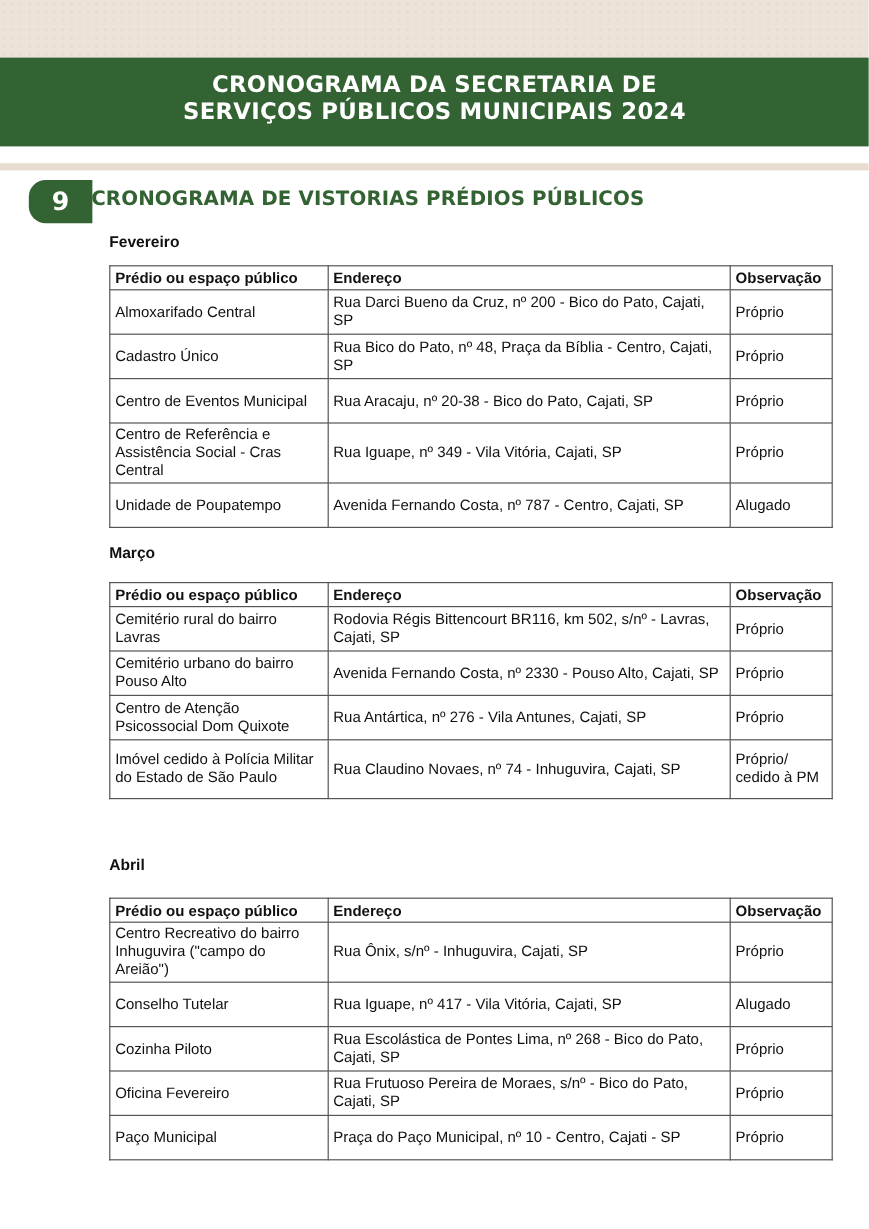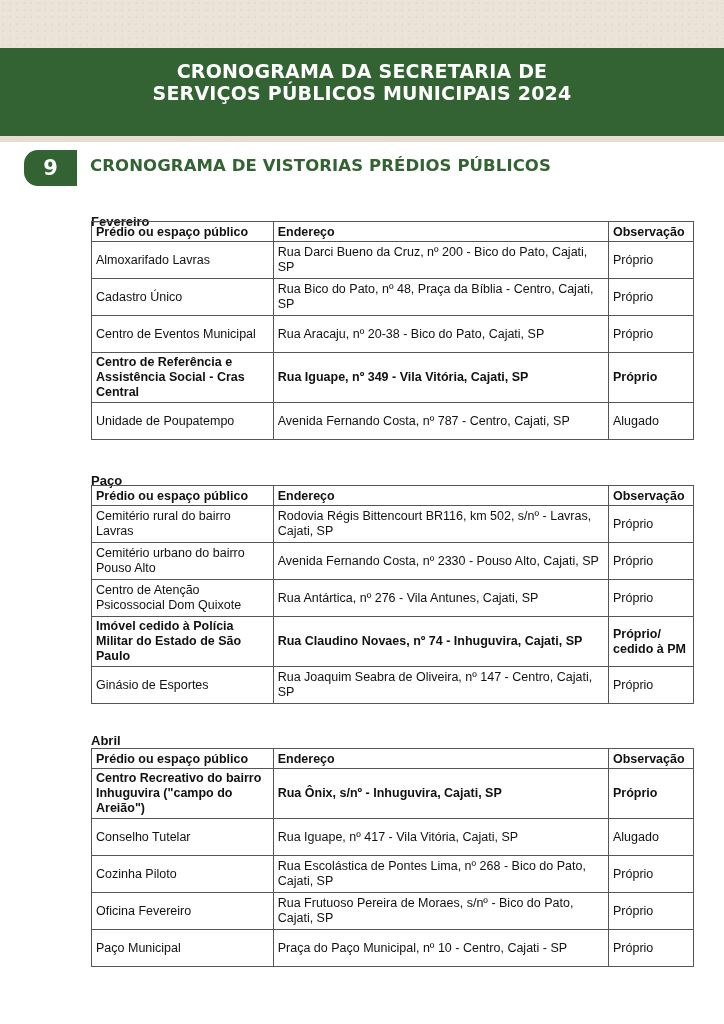--- a/index.html
+++ b/index.html
@@ -9,21 +9,21 @@
     font-family: "Liberation Sans", sans-serif;
     color: #111;
   }
   .top-texture {
     position: absolute; left: 0; top: 0; width: 724px; height: 48px;
     background: #ece3d8;
     background-image: radial-gradient(rgba(120,100,80,0.08) 1px, transparent 1px);
     background-size: 7px 7px;
   }
   .banner {
-    position: absolute; left: 0; top: 48px; width: 724px; height: 88px;
+    position: absolute; left: 0; top: 48px; width: 724px; height: 74px;
     background: #336333;
     display: flex; flex-direction: column; align-items: center; justify-content: flex-start;
     padding-top: 12px; box-sizing: border-box;
   }
   .banner-line {
     color: #ffffff; font-family: "DejaVu Sans", sans-serif; font-weight: bold;
     font-size: 19px; line-height: 22px; letter-spacing: 0.2px;
   }
   .banner-strip {
     position: absolute; left: 0; top: 136px; width: 724px; height: 6px;
@@ -31,41 +31,41 @@
   }
   .section-head { position: absolute; left: 0; top: 150px; height: 36px; width: 724px; }
   .section-num {
     position: absolute; left: 24px; top: 0; width: 53px; height: 36px;
     background: #336333; color: #fff;
     border-radius: 14px 0 0 14px;
     font-family: "DejaVu Sans", sans-serif; font-weight: bold; font-size: 21px;
     display: flex; align-items: center; justify-content: center;
   }
   .section-title {
-    position: absolute; left: 90px; top: 6px;
+    position: absolute; left: 76px; top: 6px;
     color: #336333; font-family: "DejaVu Sans", sans-serif; font-weight: bold;
     font-size: 16.5px; letter-spacing: 0.1px;
   }
   .month {
-    position: absolute; left: 91px; font-weight: bold; font-size: 13px; color: #111; margin-top: 20px;
+    position: absolute; left: 91px; font-weight: bold; font-size: 13px; color: #111;
   }
   table.sched {
     position: absolute; left: 91px; width: 603px;
     border-collapse: collapse; font-size: 12.5px; line-height: 15px;
   }
   table.sched th, table.sched td {
     border: 1px solid #555; padding: 2px 4px; text-align: left; vertical-align: middle;
   }
   table.sched th { font-weight: bold; font-size: 12.5px; padding-top: 3px; padding-bottom: 1px; }
   col.c1 { width: 182px; }
   col.c2 { width: 336px; }
   col.c3 { width: 85px; }
   tr.r2 td { height: 32px; }
   tr.r1 td { height: 32px; }
-  tr.r3 td { height: 44px; font-weight: bold; }
+  tr.r3 td { height: 44px; }
 </style>
 </head>
 <body>
 
 <div class="top-texture"></div>
 <div class="banner">
   <div class="banner-line">CRONOGRAMA DA SECRETARIA DE</div>
   <div class="banner-line">SERVIÇOS PÚBLICOS MUNICIPAIS 2024</div>
 </div>
 <div class="banner-strip"></div>
@@ -82,21 +82,21 @@
       <col class="c2">
       <col class="c3">
     </colgroup>
   <tbody>
       <tr>
     <th>Prédio ou espaço público</th>
     <th>Endereço</th>
     <th>Observação</th>
   </tr>
   <tr class="r2">
-    <td>Almoxarifado Lavras</td>
+    <td>Almoxarifado Central</td>
     <td>Rua Darci Bueno da Cruz, nº 200 - Bico do Pato, Cajati, SP</td>
     <td>Próprio</td>
   </tr>
   <tr class="r2">
     <td>Cadastro Único</td>
     <td>Rua Bico do Pato, nº 48, Praça da Bíblia - Centro, Cajati, SP</td>
     <td>Próprio</td>
   </tr>
   <tr class="r1">
     <td>Centro de Eventos Municipal</td>
@@ -109,21 +109,21 @@
     <td>Próprio</td>
   </tr>
   <tr class="r1">
     <td>Unidade de Poupatempo</td>
     <td>Avenida Fernando Costa, nº 787 - Centro, Cajati, SP</td>
     <td>Alugado</td>
   </tr>
 </tbody>
   </table>
 
-<div class="month" style="top:453px">Paço</div>
+<div class="month" style="top:453px">Março</div>
 <table class="sched" style="top:485px">
   <colgroup>
       <col class="c1">
       <col class="c2">
       <col class="c3">
     </colgroup>
   <tbody>
       <tr>
     <th>Prédio ou espaço público</th>
     <th>Endereço</th>
@@ -141,25 +141,20 @@
   </tr>
   <tr class="r2">
     <td>Centro de Atenção Psicossocial Dom Quixote</td>
     <td>Rua Antártica, nº 276 - Vila Antunes, Cajati, SP</td>
     <td>Próprio</td>
   </tr>
   <tr class="r3">
     <td>Imóvel cedido à Polícia Militar do Estado de São Paulo</td>
     <td>Rua Claudino Novaes, nº 74 - Inhuguvira, Cajati, SP</td>
     <td>Próprio/ cedido à PM</td>
-  </tr>
-  <tr class="r2">
-    <td>Ginásio de Esportes</td>
-    <td>Rua Joaquim Seabra de Oliveira, nº 147 - Centro, Cajati, SP</td>
-    <td>Próprio</td>
   </tr>
 </tbody>
   </table>
 
 <div class="month" style="top:713px">Abril</div>
 <table class="sched" style="top:748px">
   <colgroup>
       <col class="c1">
       <col class="c2">
       <col class="c3">

